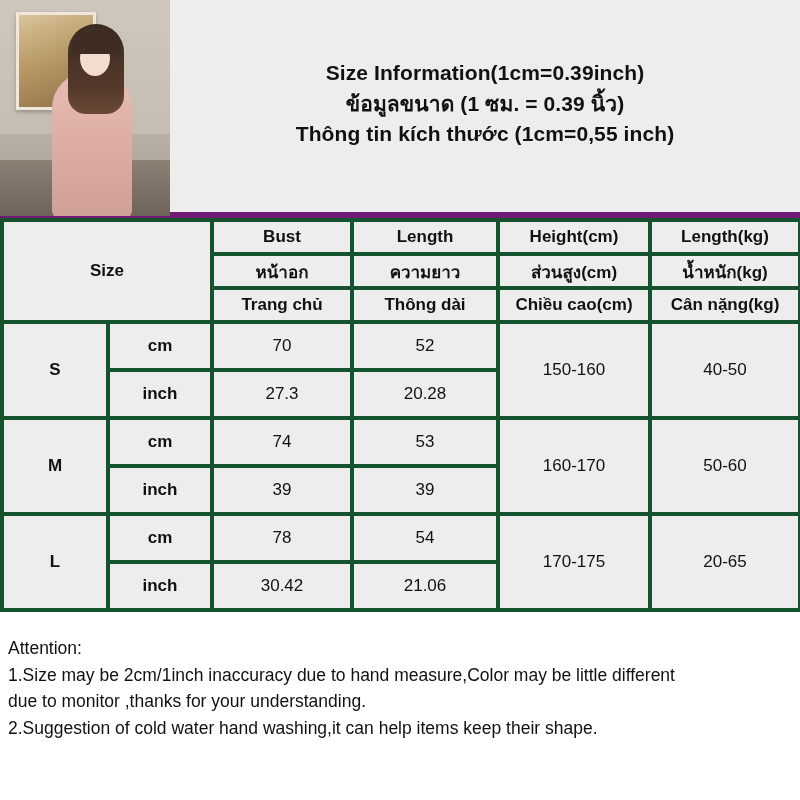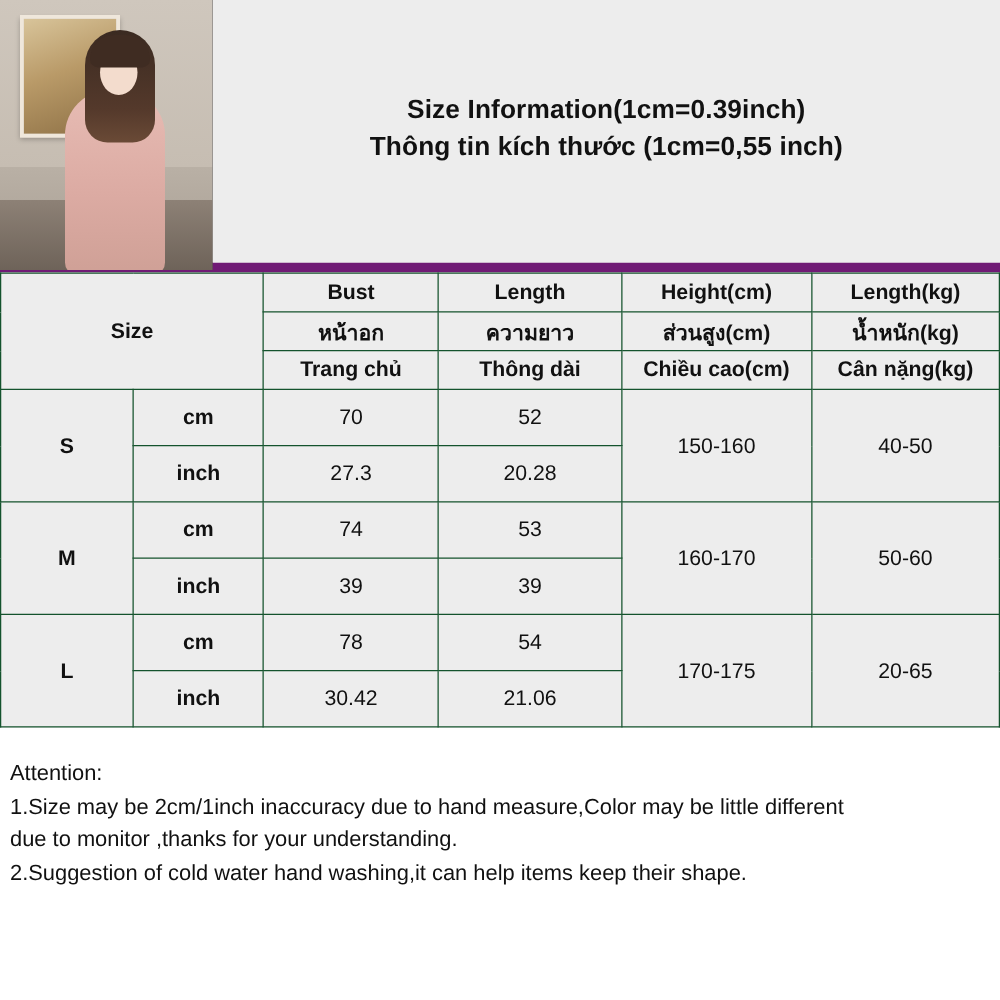--- a/index.html
+++ b/index.html
@@ -21,21 +21,21 @@
     height: 800px;
     background: #ffffff;
   }
 
   
   .top {
     display: flex;
     width: 800px;
     height: 218px;
     background: #ededed;
-    border-bottom: 8px solid #701a75;
+    border-bottom: 6px solid #701a75;
     box-sizing: border-box;
   }
 
   .photo {
     width: 170px;
     height: 216px;
     position: relative;
     overflow: hidden;
     background: #2b2520;
     flex: 0 0 170px;
@@ -133,21 +133,21 @@
   }
 
   
   table.sizetable {
     border-collapse: collapse;
     table-layout: fixed;
     width: 800px;
     background: #ededed;
   }
   table.sizetable td, table.sizetable th {
-    border: 1px solid #14532d;
+    border: 4px solid #14532d;
     text-align: center;
     vertical-align: middle;
     font-size: 17px;
     color: #111;
     padding: 0;
     background: #ededed;
   }
   .col-size   { width: 106px; }
   .col-unit   { width: 104px; }
   .col-bust   { width: 140px; }
@@ -210,20 +210,21 @@
       <div class="art"></div>
       <div class="floor"></div>
       <div class="model-legs"></div>
       <div class="model-body"></div>
       <div class="model-hair"></div>
       <div class="model-face"></div>
       <div class="model-hairfront"></div>
     </div>
     <div class="title-block">
       <div class="title-line">Size Information(1cm=0.39inch)</div>
+      <div class="title-line">ข้อมูลขนาด (1 ซม. = 0.39 นิ้ว)</div>
       <div class="title-line">Thông tin kích thước (1cm=0,55 inch)</div>
     </div>
   </div>
 
   <table class="sizetable">
     <colgroup>
       <col class="col-size">
       <col class="col-unit">
       <col class="col-bust">
       <col class="col-length">

